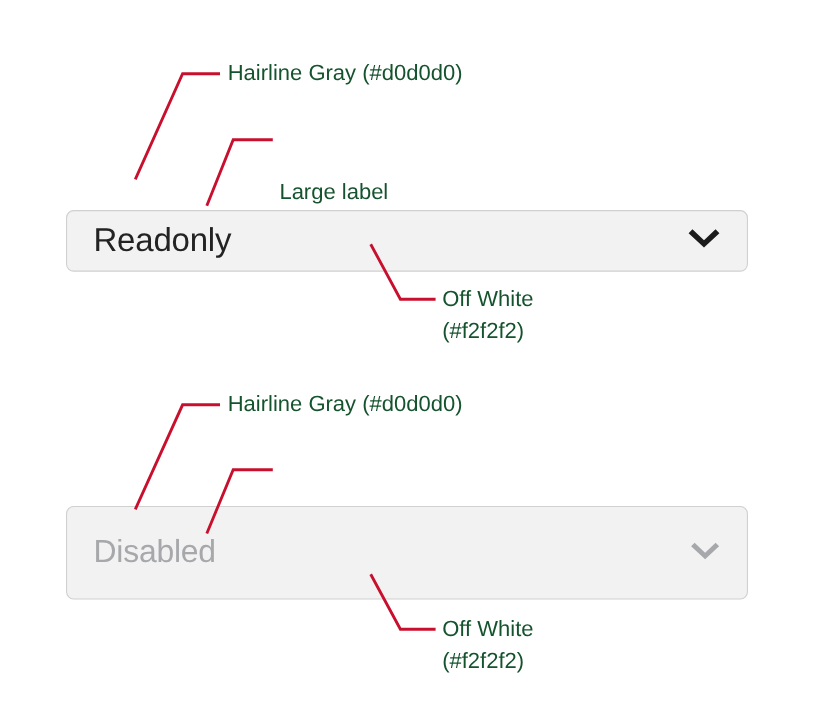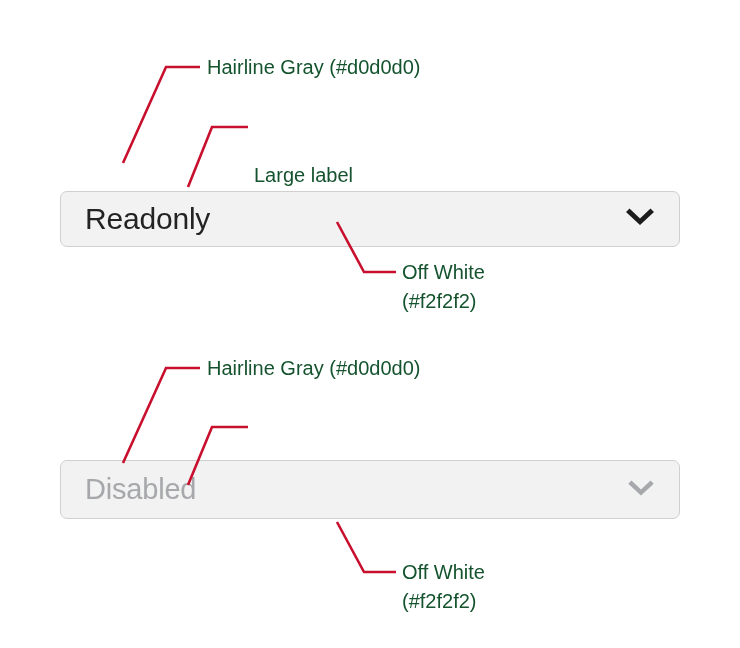--- a/index.html
+++ b/index.html
@@ -47,21 +47,21 @@
     left: 60px;
     top: 158px;
     width: 620px;
     height: 56px;
     margin-top: 33px;
   }
   #select-disabled {
     left: 60px;
     top: 460px;
     width: 620px;
-    height: 59px;
+    height: 85px;
   }
   .select-label {
     font-size: 30px;
     line-height: 1;
     letter-spacing: -0.2px;
     white-space: nowrap;
   }
   #select-readonly .select-label {
     color: #232323;
   }

